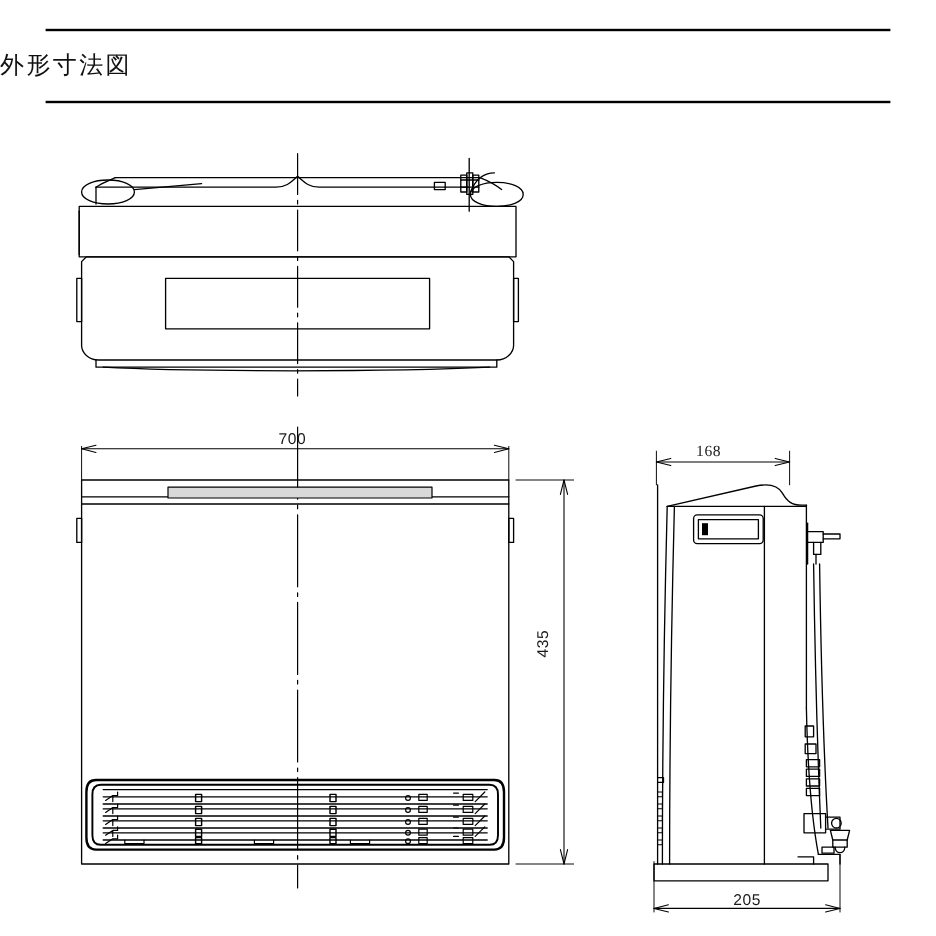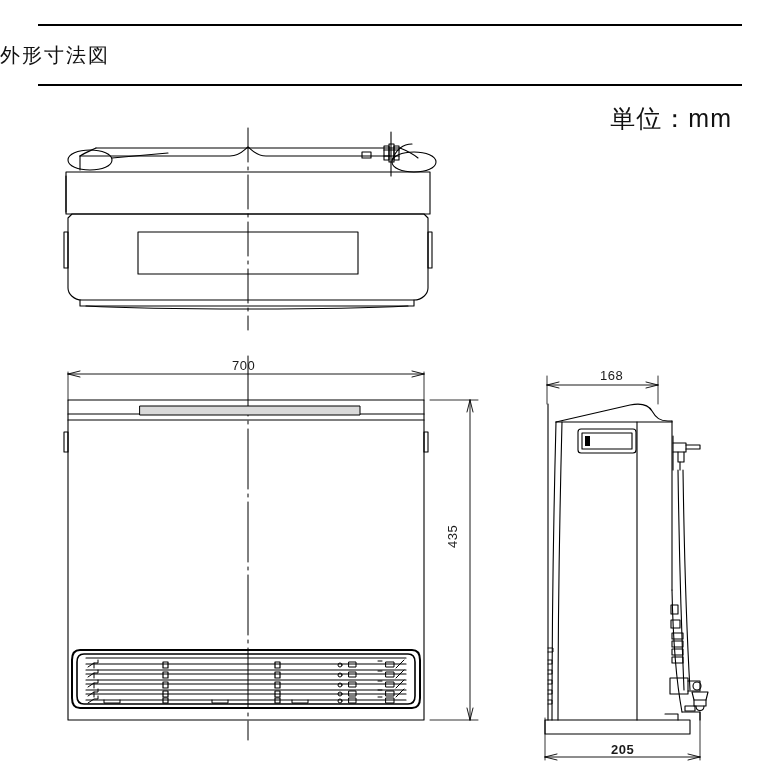--- a/index.html
+++ b/index.html
@@ -63,32 +63,31 @@
     letter-spacing: 0.5px;
     white-space: nowrap;
     font-family: "Liberation Sans", "DejaVu Sans", sans-serif;
   }
   #dim-480 { left: 232px; top: 358px; }
   #dim-435 {
     left: 445px; top: 548px;
     transform: rotate(-90deg);
     transform-origin: left top;
   }
-  #dim-168 { left: 600px; top: 368px; }
-  #dim-205 { left: 611px; top: 742px; font-weight: bold; }
+  #dim-168 { left: 580px; top: 368px; font-family: Liberation Serif, serif; }
+  #dim-205 { left: 611px; top: 742px; }
 </style>
 </head>
 <body>
 
 <div id="page">
 
   <div class="rule" id="rule-top"></div>
   <div id="page-title">外形寸法図</div>
   <div class="rule" id="rule-bottom"></div>
-  <div id="unit-label">単位：mm</div>
 
   <svg class="draw" viewBox="0 0 780 780">
     <g fill="none" stroke="#000" stroke-width="1.1" stroke-linejoin="round" stroke-linecap="round">
 
       <g>
 
         <line x1="248" y1="128" x2="248" y2="330" stroke="#000" stroke-width="1" stroke-dasharray="34 5 3 5"></line>
 
         <path d="M96 148 L400 148"></path>
 

